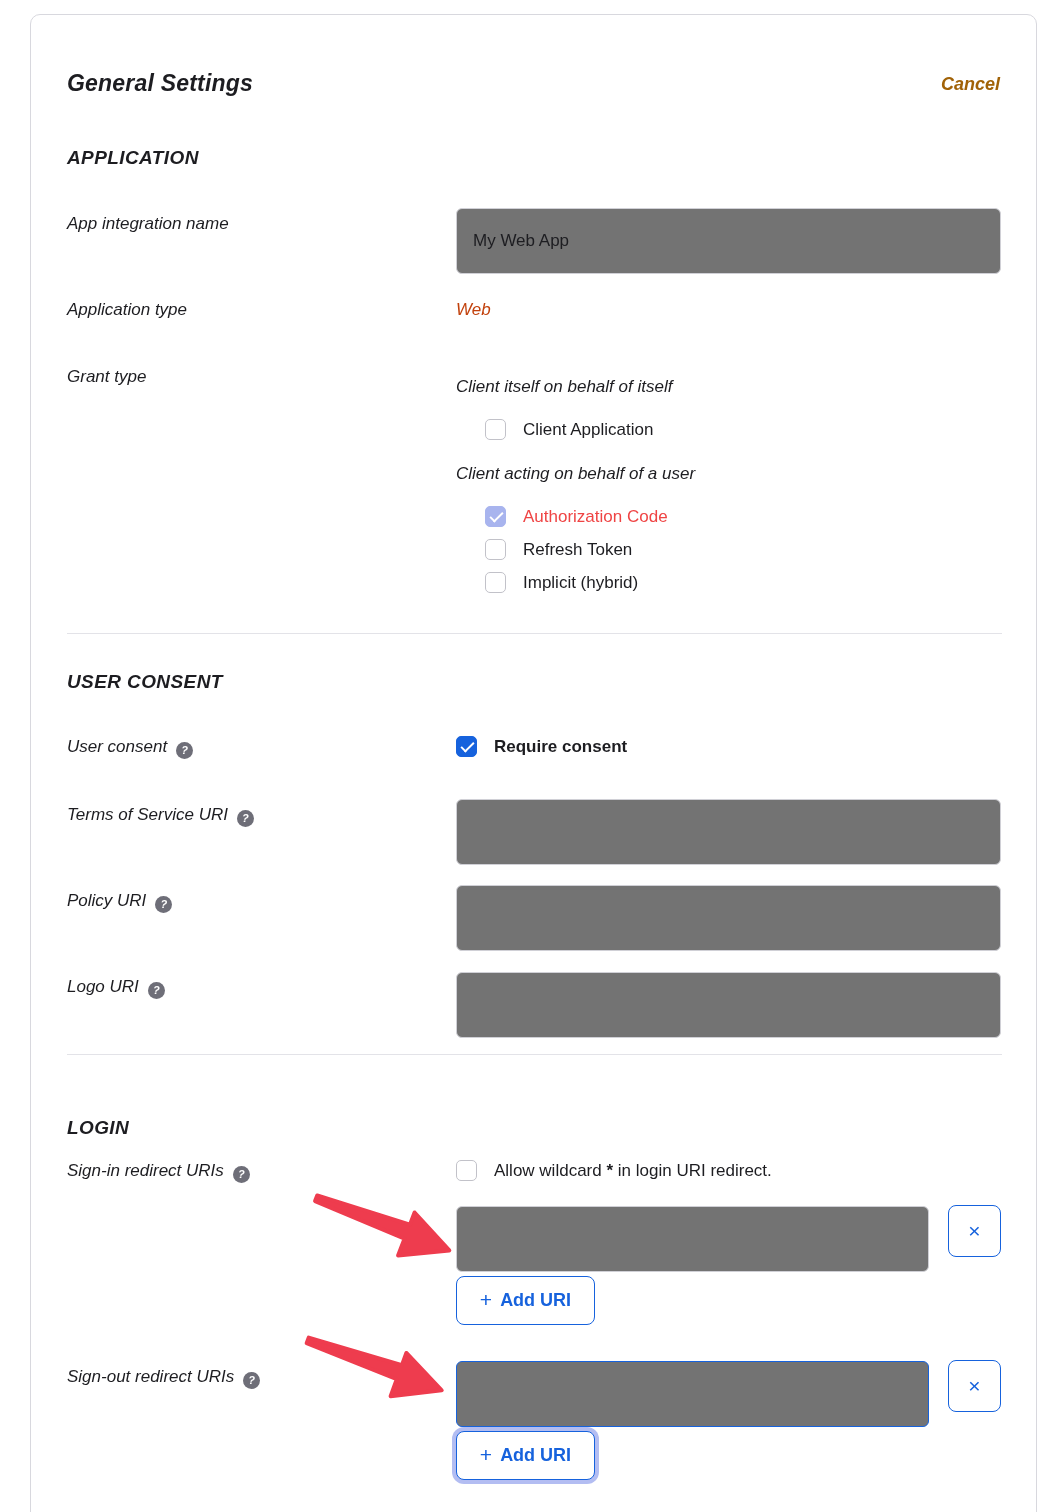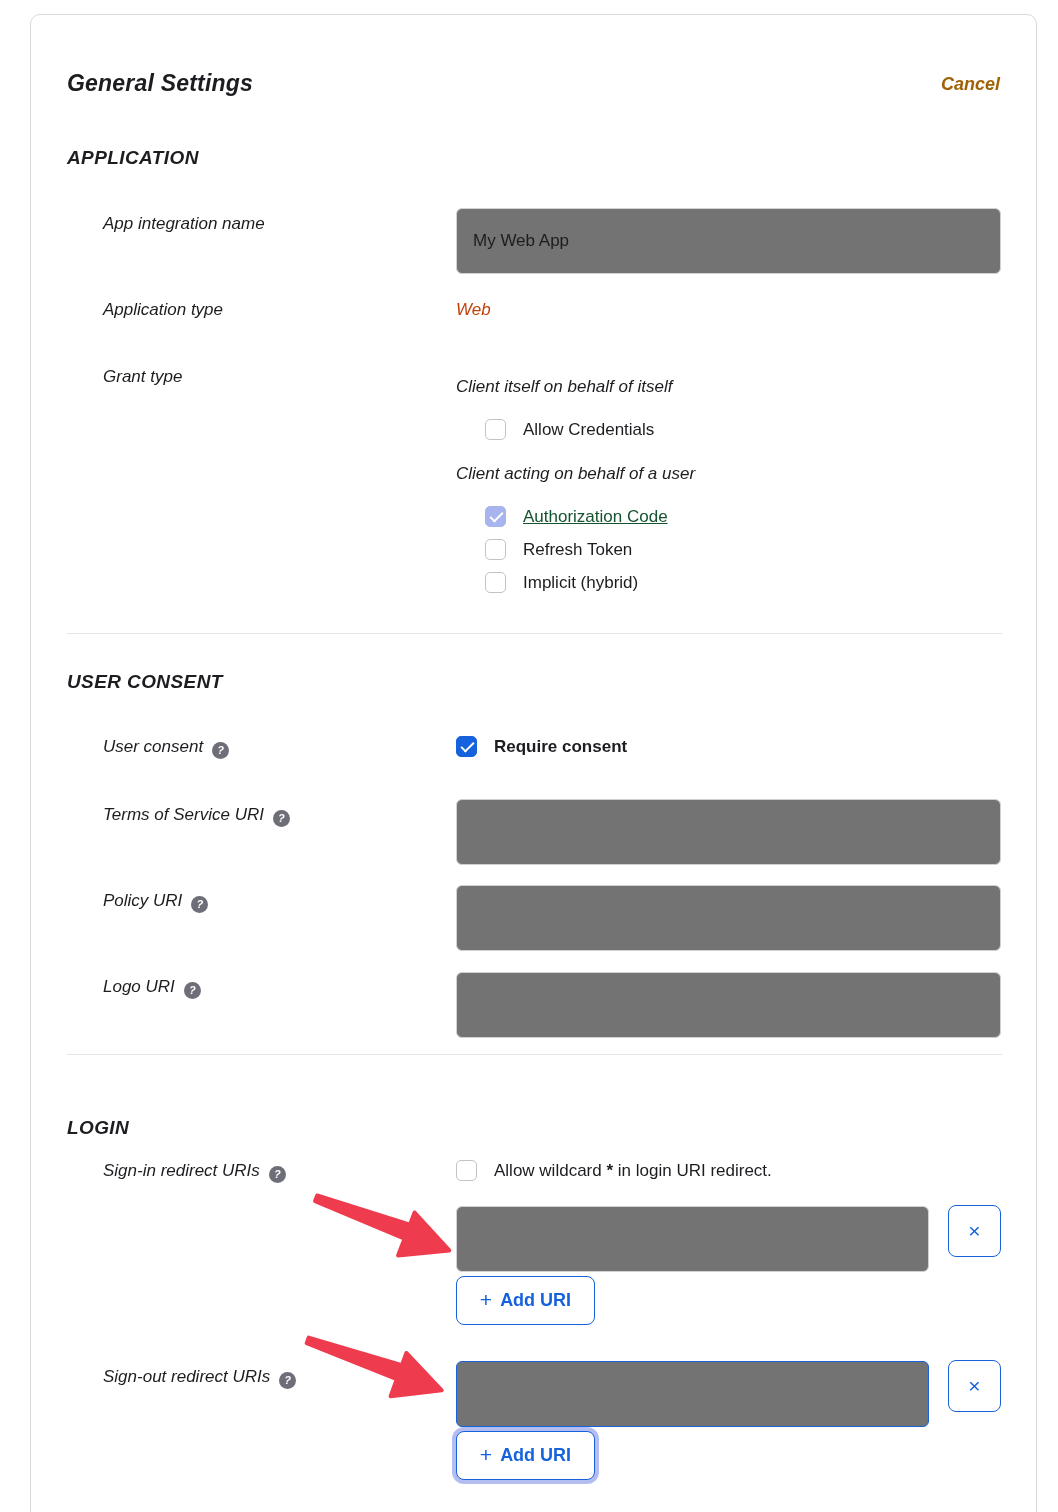--- a/index.html
+++ b/index.html
@@ -16,21 +16,21 @@
     width: 1007px; height: 1560px;
     background: #ffffff;
     border: 1px solid #d8d8de;
     border-radius: 10px;
   }
   .abs { position: absolute; font-style: italic; }
 
   .page-title { font-size: 23px; font-weight: 700; letter-spacing: .2px; }
   .cancel-link { font-size: 18px; font-weight: 700; color: #a16207; cursor: pointer; }
   .section-heading { font-size: 19px; font-weight: 700; letter-spacing: .4px; }
-  .field-label { font-size: 17px; color: #1d1d21; white-space: nowrap; margin-left: 36px; }
+  .field-label { font-size: 17px; color: #1d1d21; white-space: nowrap; }
   .static-value { font-size: 17px; color: #c2410c; }
   .group-heading { font-size: 17px; color: #1d1d21; }
 
   .help-icon {
     display: inline-flex; align-items: center; justify-content: center;
     width: 17px; height: 17px; border-radius: 50%;
     background: #6e6e78; color: #ffffff;
     font-size: 11px; font-weight: 700;
     margin-left: 9px; vertical-align: -2px;
     cursor: pointer;
@@ -60,21 +60,21 @@
   .cb.checked { background: #1662dd; border-color: #1662dd; }
   .cb.checked.disabled { background: #a8b4ee; border-color: #a8b4ee; cursor: default; }
   .cb.checked::after {
     content: "";
     position: absolute; left: 4px; top: 5px;
     width: 11px; height: 5px;
     border-left: 2.5px solid #ffffff; border-bottom: 2.5px solid #ffffff;
     transform: rotate(-45deg);
   }
   .cb-label { position: absolute; font-size: 17px; color: #1d1d21; white-space: nowrap; }
-  .cb-label.disabled { color: #14532d; text-decoration: underline; }
+  .cb-label.disabled { color: #ef4444; }
   .star { font-weight: 700; }
 
   .remove-btn {
     position: absolute;
     width: 53px; height: 52px;
     border: 1px solid #1662dd; border-radius: 8px;
     background: #ffffff; color: #1662dd;
     font-size: 21px; line-height: 50px; text-align: center;
     cursor: pointer;
   }
@@ -106,21 +106,21 @@
   <input class="text-input" style="left: 425px; top: 193px;" type="text" value="My Web App">
 
   <div class="abs field-label" style="left:36px; top:285px;">Application type</div>
   <div class="abs static-value" style="left:425px; top:285px;">Web</div>
 
   <div class="abs field-label" style="left:36px; top:352px;">Grant type</div>
 
   <div class="abs group-heading" style="left:425px; top:362px;">Client itself on behalf of itself</div>
 
   <div class="cb" style="left:454px; top:404px;"></div>
-  <div class="cb-label" style="left:492px; top:405px;">Allow Credentials</div>
+  <div class="cb-label" style="left:492px; top:405px;">Client Application</div>
 
   <div class="abs group-heading" style="left:425px; top:449px;text-align:center;">Client acting on behalf of a user</div>
 
   <div class="cb checked disabled" style="left:454px; top:491px;"></div>
   <div class="cb-label disabled" style="left:492px; top:492px;">Authorization Code</div>
 
   <div class="cb" style="left:454px; top:524px;"></div>
   <div class="cb-label" style="left:492px; top:525px;">Refresh Token</div>
 
   <div class="cb" style="left:454px; top:557px;"></div>

